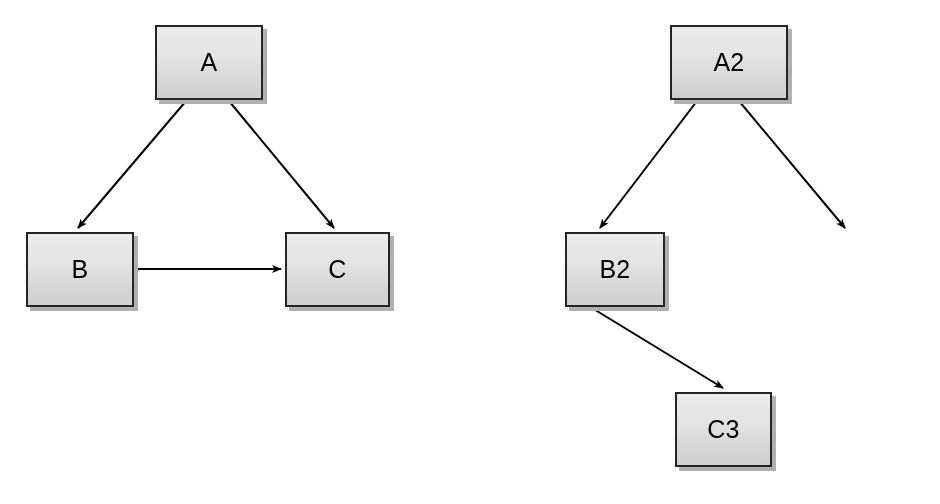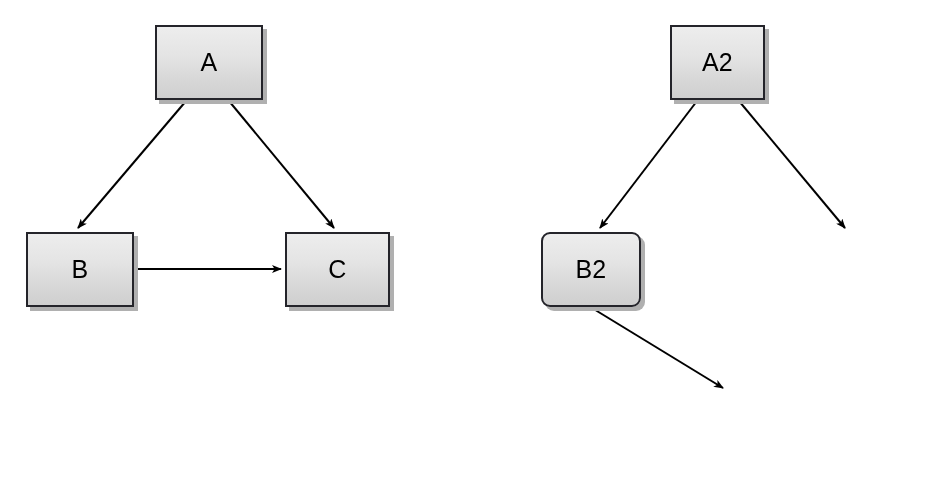--- a/index.html
+++ b/index.html
@@ -85,20 +85,23 @@
   <div class="node" style="left: 155px; top: 25px; width: 108px; height: 75px; border-color: rgb(36, 36, 42); color: rgb(0, 0, 0); box-shadow: rgb(176, 176, 176) 4px 4px 0px 0px;">
     <span class="node-label">A</span>
   </div>
   <div class="node" style="left: 26px; top: 232px; width: 108px; height: 75px; border-color: rgb(36, 36, 42); color: rgb(0, 0, 0); box-shadow: rgb(176, 176, 176) 4px 4px 0px 0px;">
     <span class="node-label">B</span>
   </div>
   <div class="node" style="left: 285px; top: 232px; width: 105px; height: 75px; border-color: rgb(36, 36, 42); color: rgb(0, 0, 0); box-shadow: rgb(176, 176, 176) 4px 4px 0px 0px;">
     <span class="node-label">C</span>
   </div>
 
-  <div class="node" style="left: 670px; top: 25px; width: 95px; height: 75px; border-color: rgb(36, 36, 42); color: rgb(0, 0, 0); box-shadow: rgb(176, 176, 176) 4px 4px 0px 0px;">
+  <div class="node" style="left: 670px; top: 25px; width: 118px; height: 75px; border-color: rgb(36, 36, 42); color: rgb(0, 0, 0); box-shadow: rgb(176, 176, 176) 4px 4px 0px 0px;">
     <span class="node-label">A2</span>
   </div>
-  <div class="node" style="left: 541px; top: 232px; width: 100px; height: 75px; border-color: rgb(36, 36, 42); color: rgb(0, 0, 0); box-shadow: rgb(176, 176, 176) 4px 4px 0px 0px; border-radius: 9px;">
+  <div class="node" style="left: 565px; top: 232px; width: 100px; height: 75px; border-color: rgb(36, 36, 42); color: rgb(0, 0, 0); box-shadow: rgb(176, 176, 176) 4px 4px 0px 0px;">
     <span class="node-label">B2</span>
+  </div>
+  <div class="node" style="left: 675px; top: 392px; width: 97px; height: 75px; border-color: rgb(36, 36, 42); color: rgb(0, 0, 0); box-shadow: rgb(176, 176, 176) 4px 4px 0px 0px;">
+    <span class="node-label">C3</span>
   </div>
 
 </div>
 
 </body></html>

